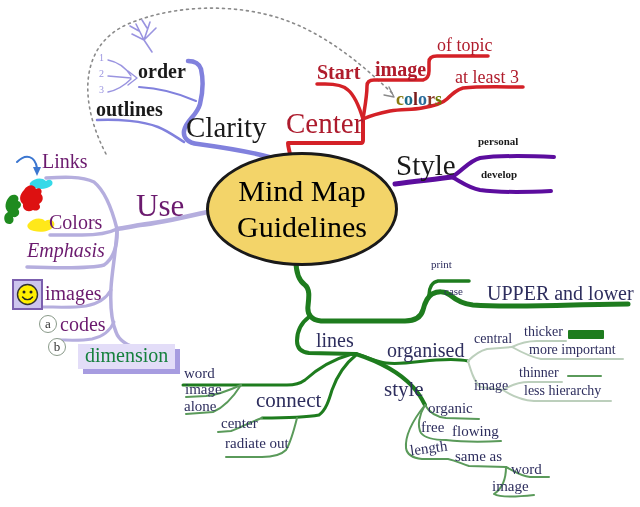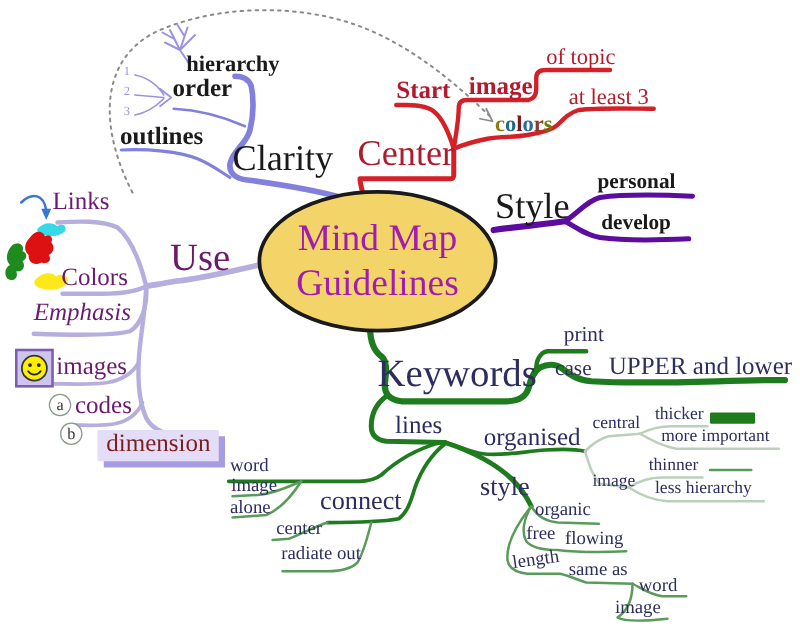--- a/index.html
+++ b/index.html
@@ -12,30 +12,30 @@
   .t-magenta{color:var(--magenta-text);}
   .t-red{color:var(--red-text);}
   .t-black{color:#1a1a1a;}
   .big{font-size:29px;}
   .huge{font-size:31px;}
   .mid{font-size:21px;}
   .sm{font-size:15px;}
   .xs{font-size:14px;}
   .b{font-weight:bold;}
   .i{font-style:italic;}
-  .s17{font-size:17px;}
+  .s17{font-size:11px;}
   .s18{font-size:18px;}
   .s19{font-size:20px;}
   .s20{font-size:20px;}
   .rot{transform:rotate(-8deg);}
   
   #topic-ellipse{position:absolute;left:206px;top:152px;width:186px;height:108px;z-index:2;
     background:var(--ellipse-fill);border:3px solid #1a1a1a;border-radius:50%;
     display:flex;flex-direction:column;align-items:center;justify-content:center;}
-  #topic-ellipse div{font-size:30px;color:#a21caf;line-height:36px;}
+  #topic-ellipse div{font-size:30px;color:#000000;line-height:36px;}
   
   #dimension-box{position:absolute;left:78px;top:344px;z-index:3;background:#e3ddf8;
     box-shadow:5px 5px 0 #a79ce0;padding:0 7px 2px 7px;}
   
   #smiley-box{position:absolute;left:12px;top:279px;width:27px;height:27px;z-index:3;
     background:#cdc5ee;border:2px solid #7b5fae;display:flex;align-items:center;justify-content:center;}
   
   .code-circle{position:absolute;z-index:3;width:16px;height:16px;border:1.5px solid #8a9a8a;
     border-radius:50%;background:#fff;color:#333;font-size:13px;display:flex;
     align-items:center;justify-content:center;}
@@ -134,21 +134,20 @@
       <rect x="568" y="330" width="36" height="9" rx="1" fill="#1e7c1e"></rect>
       <path class="st gmid" stroke-width="2" d="M 568 376 L 601 376"></path>
     </g>
   </svg>
 
   <div id="topic-ellipse">
     <div>Mind Map</div>
     <div>Guidelines</div>
   </div>
 
-  <div class="lbl t-black b s18" style="left:149px;top:42px;">hierarchy</div>
   <div class="lbl t-black b s20" style="left:138px;top:61px;">order</div>
   <div class="lbl t-black b s19" style="left:96px;top:99px;">outlines</div>
   <div class="lbl t-black big" style="left:186px;top:112px;">Clarity</div>
   <div class="lbl" style="left:99px;top:53px;font-size:10px;color:#9a94e0;">1</div>
   <div class="lbl" style="left:99px;top:69px;font-size:10px;color:#9a94e0;">2</div>
   <div class="lbl" style="left:99px;top:85px;font-size:10px;color:#9a94e0;">3</div>
 
   <div class="lbl t-red b s19" style="left:317px;top:62px;">Start</div>
   <div class="lbl t-red b s19" style="left:375px;top:59px;">image</div>
   <div class="lbl t-red s18" style="left:437px;top:36px;">of topic</div>
@@ -174,25 +173,24 @@
   </div>
   <div class="lbl t-magenta s20" style="left:45px;top:283px;">images</div>
   <div class="code-circle" style="left:39px;top:315px;">
       <span>a</span>
     </div>
   <div class="lbl t-magenta s20" style="left:60px;top:314px;">codes</div>
   <div class="code-circle" style="left:48px;top:338px;">
       <span>b</span>
     </div>
   <div id="dimension-box">
-    <span class="s19" style="color:#7f1d1d;">dimension</span>
+    <span class="s19" style="color:#15803d;">dimension</span>
   </div>
 
-  <div class="lbl t-navy huge" style="left:302px;top:283px;">Keywords</div>
-  <div class="lbl t-navy s17" style="left:431px;top:259px;margin-left:20px;">print</div>
+  <div class="lbl t-navy s17" style="left:431px;top:259px;">print</div>
   <div class="lbl t-navy s17" style="left:444px;top:286px;">case</div>
   <div class="lbl t-navy s19" style="left:487px;top:283px;">UPPER and lower</div>
   <div class="lbl t-navy s19" style="left:316px;top:330px;">lines</div>
   <div class="lbl t-navy s19" style="left:387px;top:340px;">organised</div>
   <div class="lbl t-navy xs" style="left:474px;top:332px;">central</div>
   <div class="lbl t-navy xs" style="left:524px;top:325px;">thicker</div>
   <div class="lbl t-navy xs" style="left:529px;top:343px;">more important</div>
   <div class="lbl t-navy xs" style="left:519px;top:366px;">thinner</div>
   <div class="lbl t-navy xs" style="left:474px;top:379px;">image</div>
   <div class="lbl t-navy xs" style="left:524px;top:384px;">less hierarchy</div>

